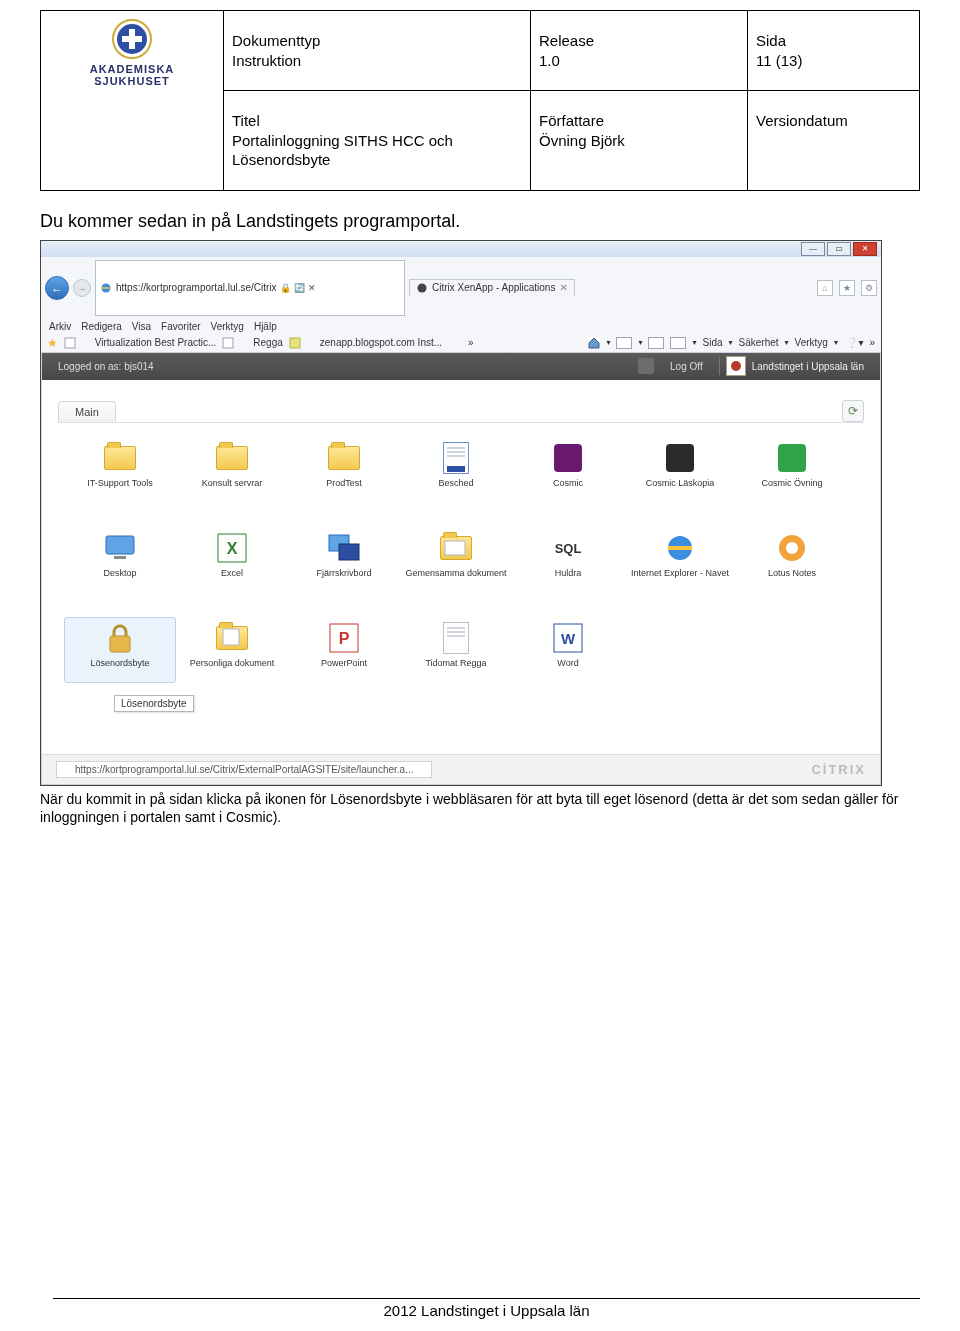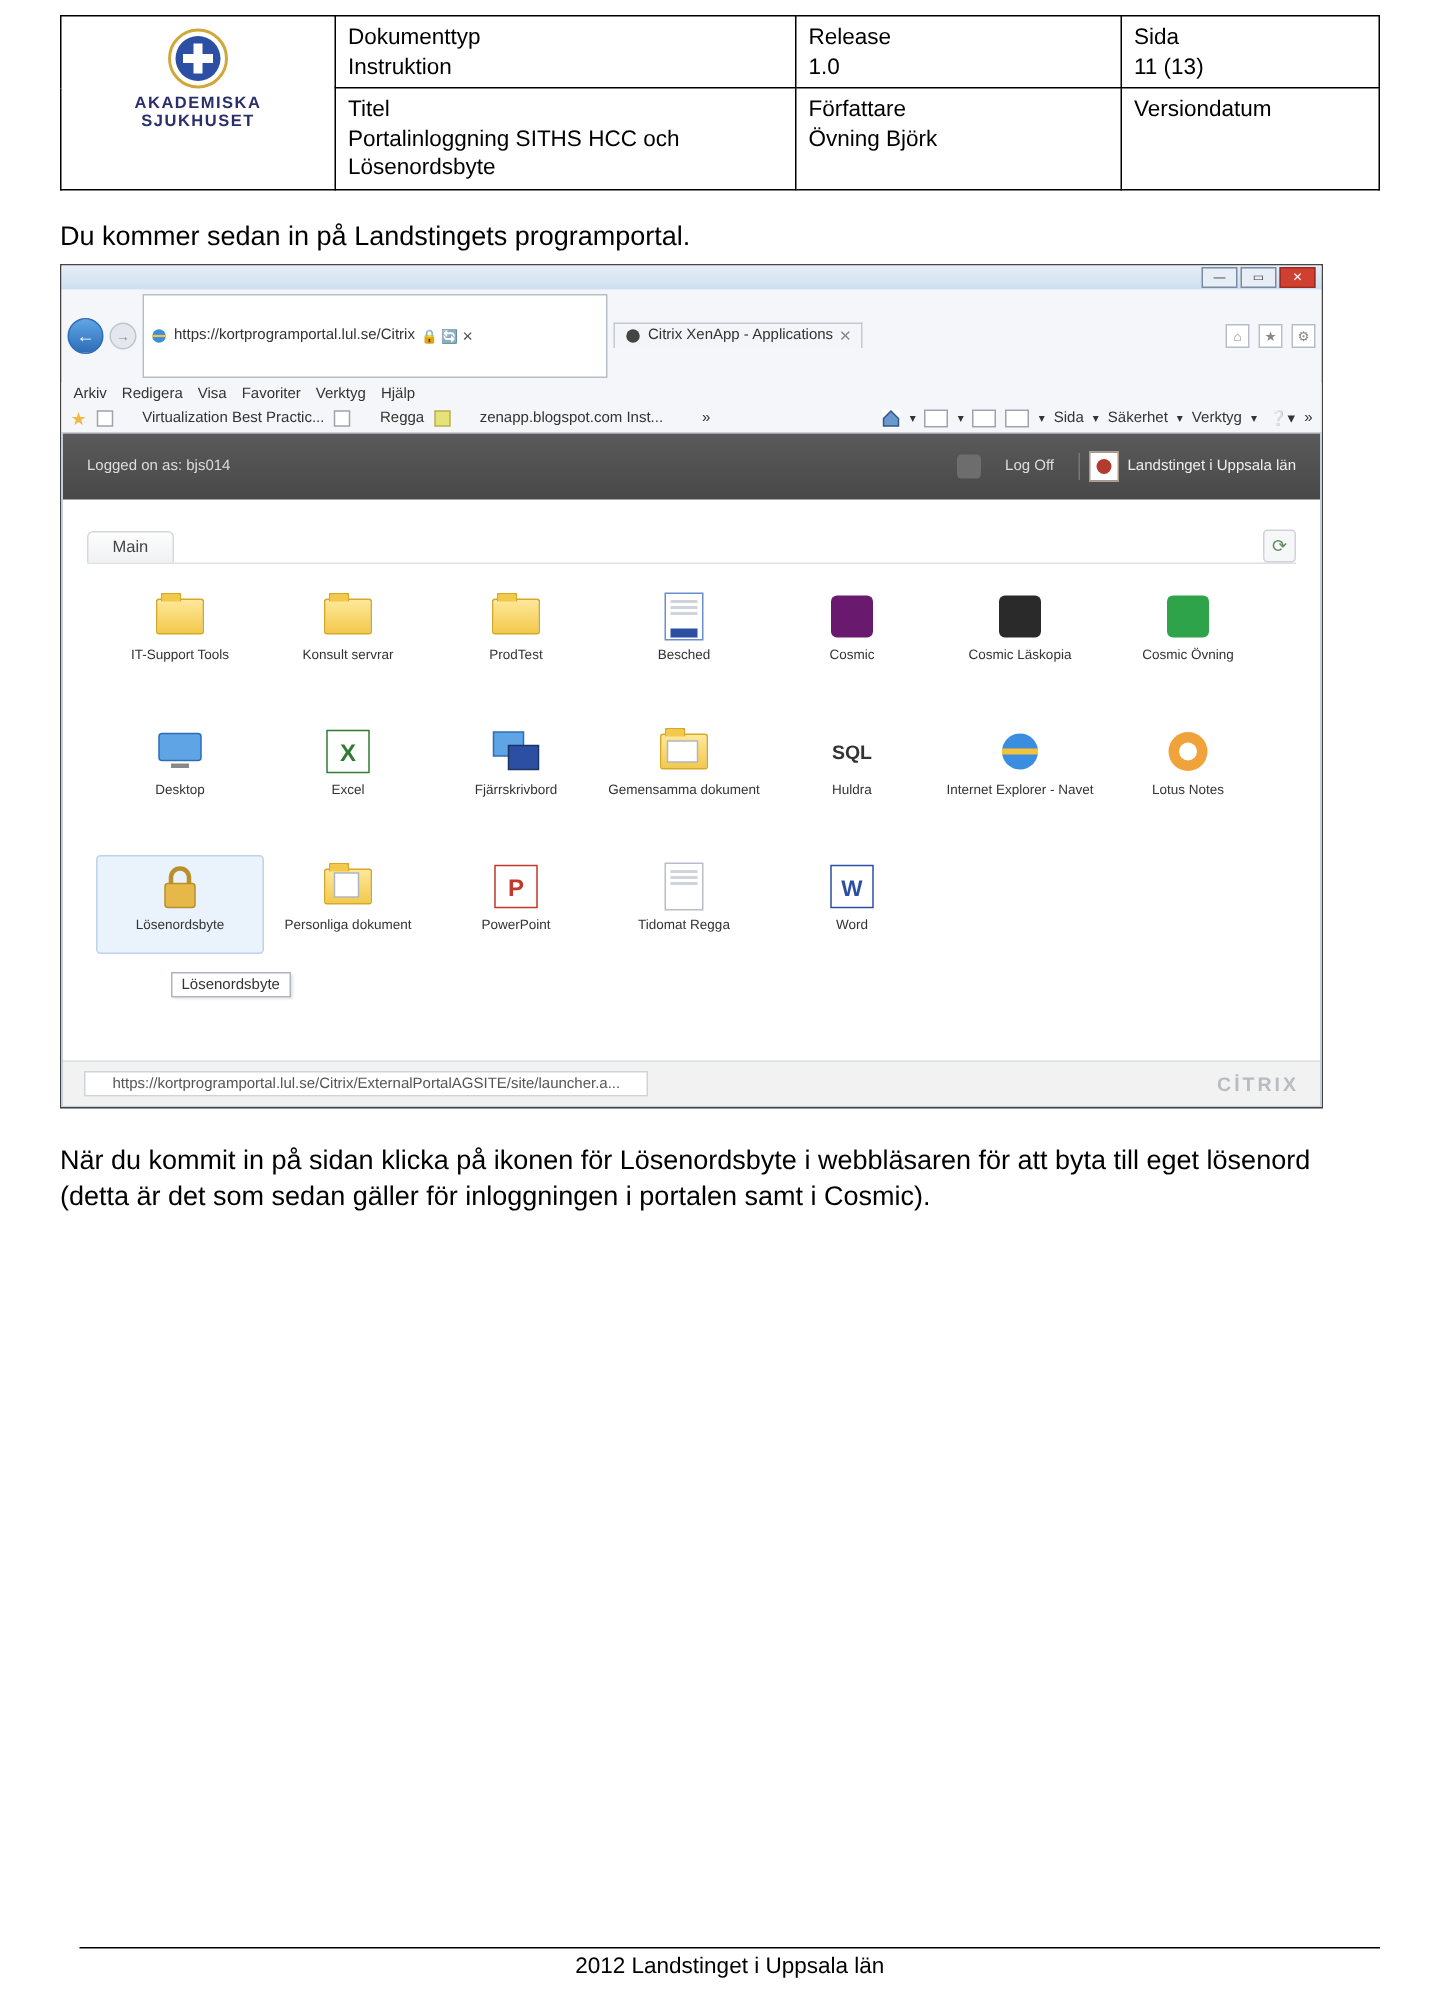--- a/index.html
+++ b/index.html
@@ -1,20 +1,20 @@
 <!DOCTYPE html>
 <html><head>
 <meta charset="utf-8">
 <style>
   :root { font-family: Arial, sans-serif; }
   html,body { margin:0; padding:0; background:#fff; color:#000; }
   .page { width:960px; min-height:1331px; margin:0 auto; position:relative; box-sizing:border-box; padding:0 40px; }
   
   .doc-header { width:100%; border-collapse:collapse; margin-top:10px; }
-  .doc-header td { border:1px solid #000; vertical-align:top; padding:4px 8px; font-size:15px; line-height:1.3; }
+  .doc-header td { border:1px solid #000; vertical-align:top; padding:20px 8px; font-size:15px; line-height:1.3; }
   .doc-header td.logo-cell { width:170px; padding:6px; }
   .logo-wrap { text-align:center; }
   .logo-wrap svg { display:block; margin:2px auto 4px; }
   .logo-label { font-size:11px; font-weight:bold; letter-spacing:1px; color:#2a2f6b; line-height:1.1; }
   .intro { font-size:18px; margin:20px 0 8px; }
   
   .shot { width:840px; border:1px solid #444; background:#dfeaf4; font-size:10px; color:#333; }
   .shot .titlebar { height:16px; background:linear-gradient(#e6eef7,#cfdff0); display:flex; justify-content:flex-end; align-items:center; padding-right:4px; gap:2px; }
   .titlebar .winbtn { width:22px; height:12px; border:1px solid #7a8aa0; background:#e8eef6; display:inline-flex; align-items:center; justify-content:center; font-size:8px; }
   .titlebar .winbtn.close { background:#d04030; border-color:#a02a1e; color:#fff; }
@@ -34,21 +34,21 @@
   .browser-right .smbtn { width:14px; height:14px; border:1px solid #b6bfc9; background:#fff; display:flex; align-items:center; justify-content:center; font-size:9px; color:#888; }
   .menubar { display:flex; gap:10px; padding:2px 8px; background:#f4f6f9; font-size:10px; }
   .favbar { display:flex; align-items:center; gap:6px; padding:2px 6px; background:#f4f6f9; font-size:10px; }
   .favbar .star { color:#f2b73e; font-size:12px; }
   .favbar .favitem { display:flex; align-items:center; gap:19px; }
   .favbar-right { margin-left:auto; display:flex; align-items:center; gap:6px; font-size:10px; color:#333; }
   .tool-ico { width:14px; height:10px; display:inline-block; border:1px solid #9aa3ae; background:#fff; }
   .tool-ico.home { width:12px; height:12px; border:none; }
   
   .portal { background:#fff; border:1px solid #c7d0da; border-top:none; }
-  .portal-bar { display:flex; align-items:center; background:linear-gradient(#5a5a5a,#484848); color:#ddd; height:44px; padding:0 16px; font-size:10px; }
+  .portal-bar { display:flex; align-items:center; background:linear-gradient(#5a5a5a,#484848); color:#ddd; height:27px; padding:0 16px; font-size:10px; }
   .portal-bar .spacer { flex:1 1 auto; }
   .portal-bar .avatar { width:16px; height:16px; background:#6d6d6d; border-radius:3px; margin:0 6px; }
   .portal-bar .logoff { padding:0 10px; }
   .portal-bar .vline { width:1px; height:18px; background:#777; margin:0 6px; }
   .brand { display:flex; align-items:center; gap:6px; color:#eee; }
   .brand .logo-sq { width:18px; height:18px; border:1px solid #a98; background:#fff; display:flex; align-items:center; justify-content:center; }
   .brand .logo-sq::before { content:""; width:10px; height:10px; border-radius:50%; background:#b33b2e; }
   .portal-body { padding:20px 16px 40px; }
   .main-tab-row { display:flex; align-items:flex-end; border-bottom:1px solid #dcdfe3; }
   .main-tab { background:linear-gradient(#fdfdfd,#f0f1f3); border:1px solid #d4d7db; border-bottom:none; border-radius:4px 4px 0 0; padding:4px 16px; font-size:11px; color:#444; }
@@ -62,21 +62,21 @@
   .folder { width:30px; height:22px; background:linear-gradient(#ffe89a,#f3c94d); border:1px solid #d6a92a; border-radius:2px; position:relative; }
   .folder::before{ content:""; position:absolute; top:-5px; left:2px; width:12px; height:5px; background:#f3c94d; border:1px solid #d6a92a; border-bottom:none; border-radius:2px 2px 0 0;}
   .sheet-icon { width:24px; height:30px; background:#fff; border:1px solid #b8bec5; position:relative; }
   .sheet-icon::before{content:"";position:absolute;top:4px;left:3px;right:3px;height:2px;background:#cfd4da;box-shadow:0 4px 0 #cfd4da,0 8px 0 #cfd4da;}
   .cosmic-sq { width:28px; height:28px; border-radius:4px; }
   .tooltip { position:relative; left:56px; top:-2px; display:inline-block; background:#fff; border:1px solid #aeb6bf; padding:2px 6px; font-size:10px; box-shadow:1px 1px 2px rgba(0,0,0,.15); }
   .citrix-bar { background:#f2f2f2; border-top:1px solid #dcdfe3; padding:6px 14px; display:flex; align-items:center; }
   .status-url { background:#fff; border:1px solid #d0d3d7; padding:2px 18px; font-size:10px; color:#555; }
   .citrix-logo { margin-left:auto; font-size:13px; letter-spacing:2px; color:#b7bcc2; font-weight:bold; }
   
-  .outro { font-size:18px; margin:22px 0; line-height:1.35; }
+  .outro { font-size:14px; margin:4px 0; line-height:1.35; }
   
   .page-footer { position:absolute; bottom:22px; left:53px; right:40px; text-align:center; }
   .page-footer hr { border:none; border-top:1px solid #000; margin:0 0 3px; }
   .page-footer .ftext { font-size:15px; }
   
   svg { overflow:visible; }
 </style>
 </head>
 <body>
 

